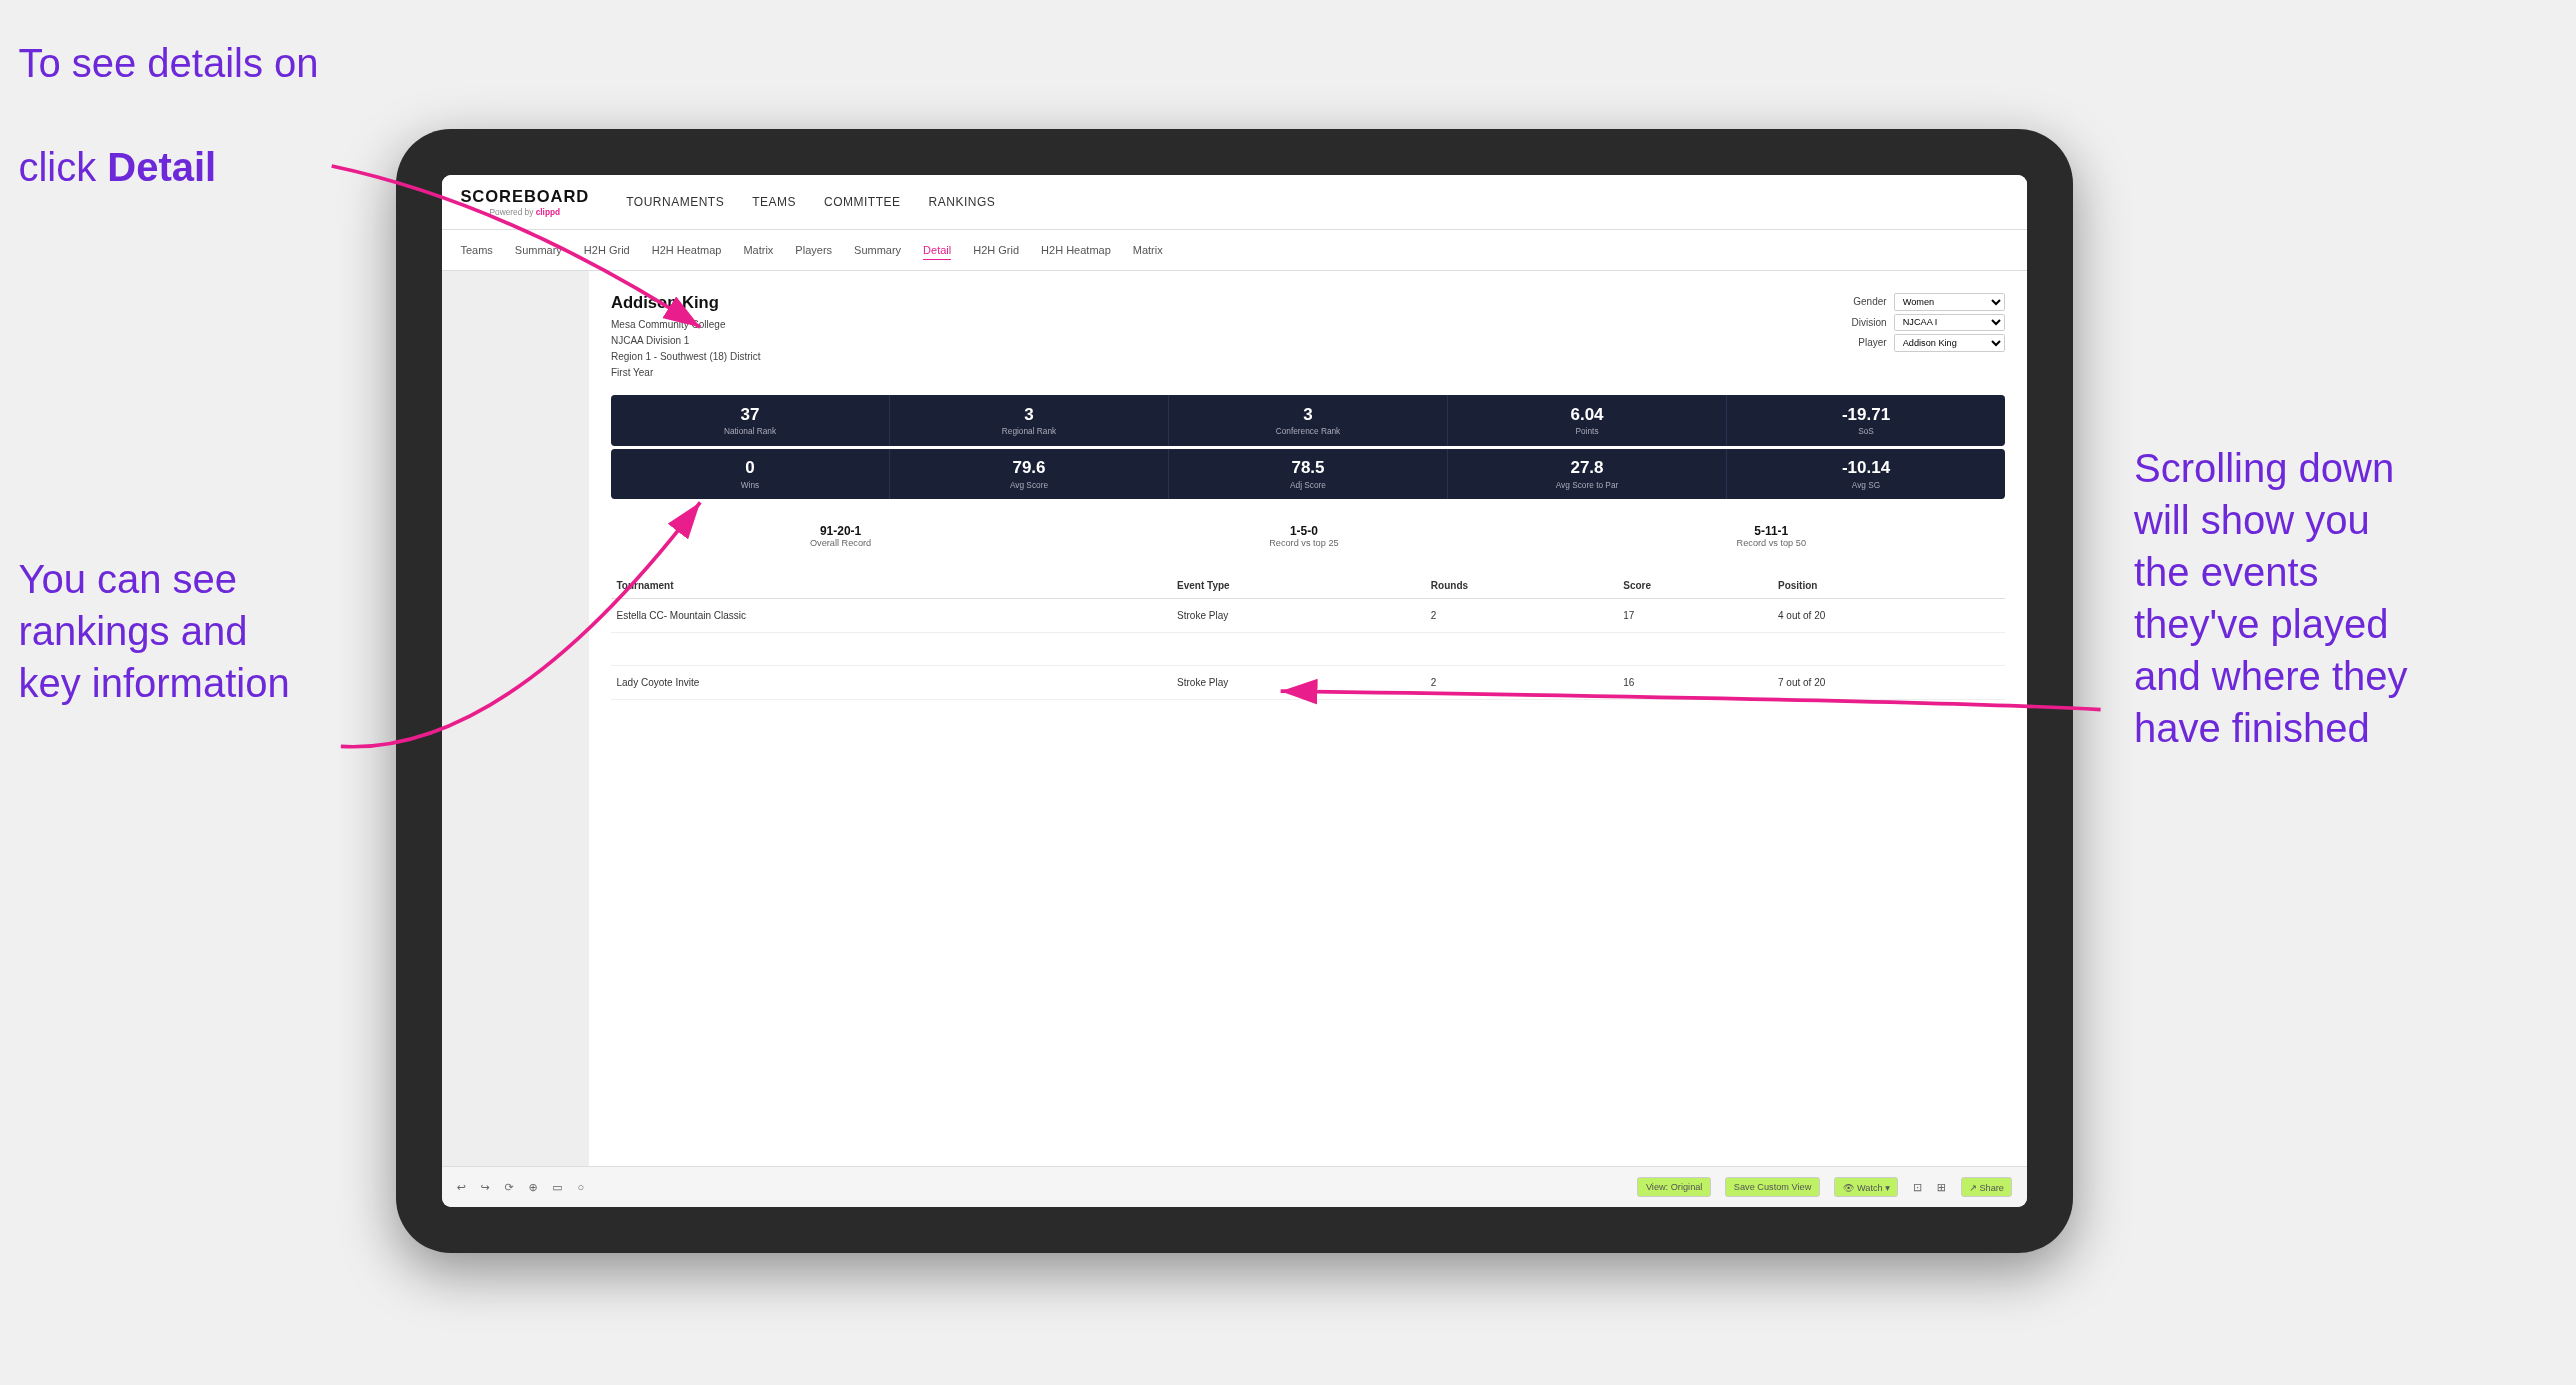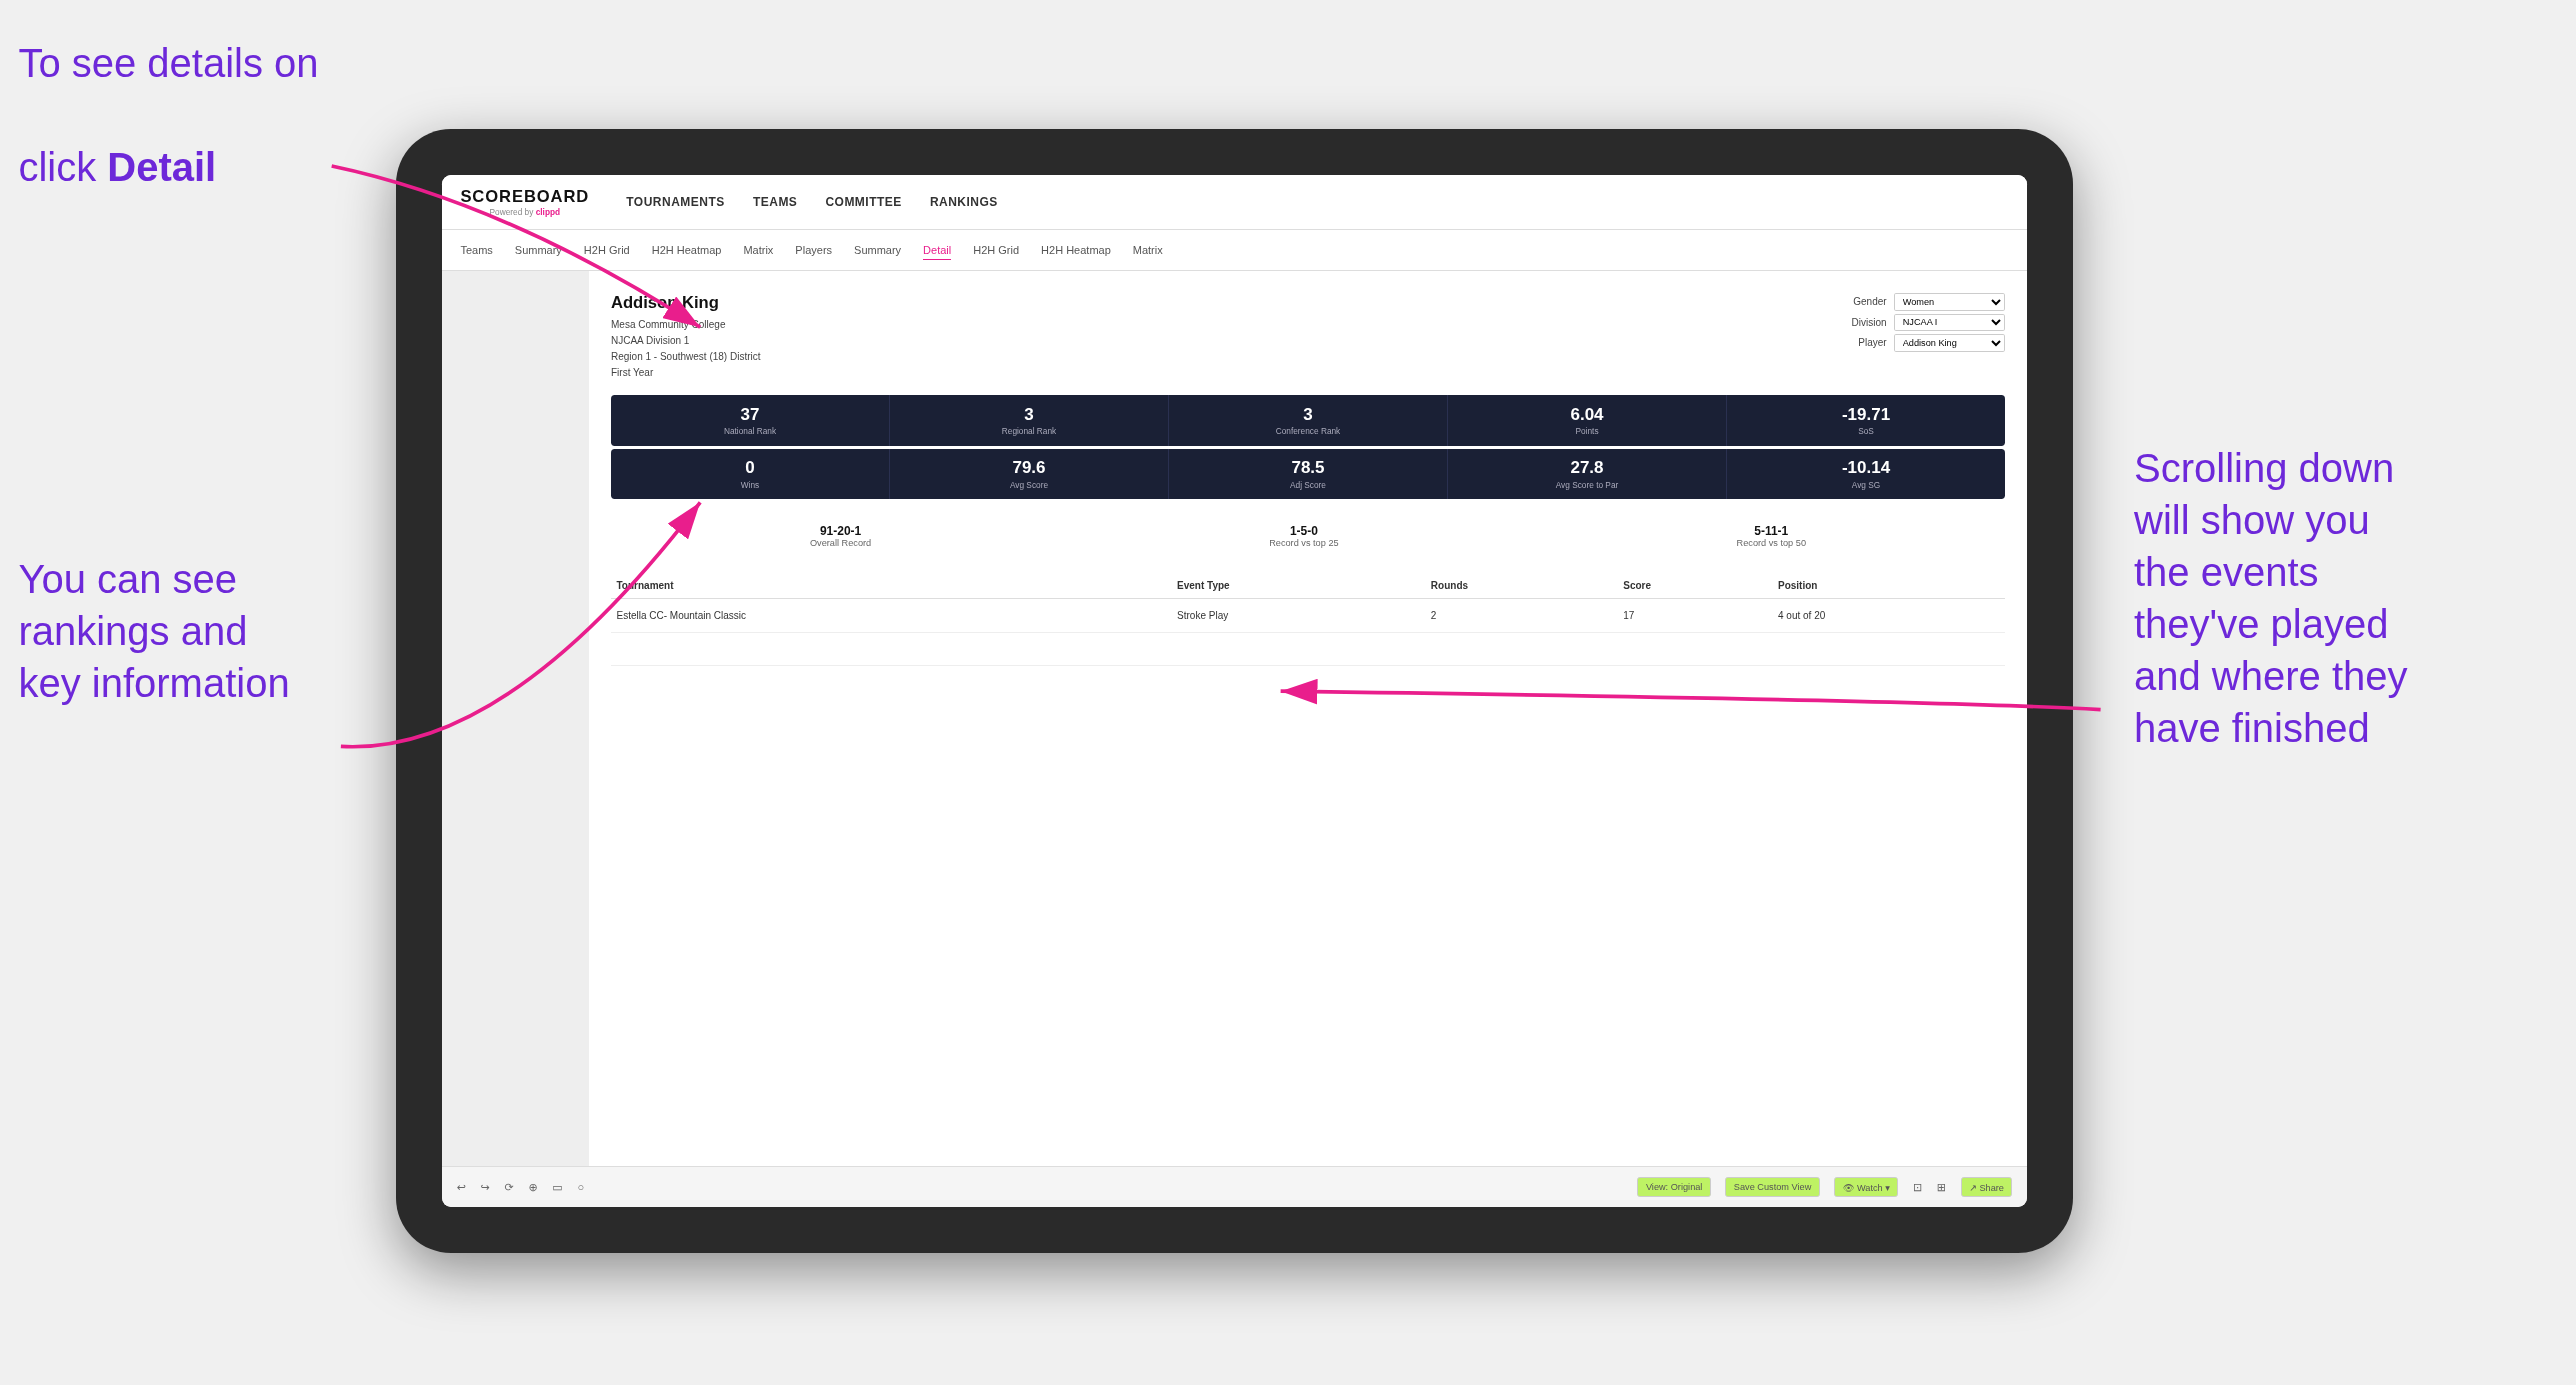--- a/index.html
+++ b/index.html
@@ -99,21 +99,21 @@
     }
     .nav-items {
       display: flex;
       gap: 28px;
     }
     .nav-item {
       font-size: 12px;
       color: #333;
       cursor: pointer;
       padding: 3.7px 0;
-      font-weight: 700;
+      font-weight: 400;
       letter-spacing: 0.5px;
     }
 
     
     .sub-nav {
       background: #fff;
       border-bottom: 0.9px solid #ddd;
       padding: 0 18.4px;
       display: flex;
       align-items: center;
@@ -444,20 +444,27 @@
               <td>17</td>
               <td>4 out of 20</td>
             </tr>
             <tr style="height:33px;">
               <td></td>
               <td></td>
               <td></td>
               <td></td>
               <td></td>
             </tr>
+            <tr>
+              <td>Lady Coyote Invite</td>
+              <td>Stroke Play</td>
+              <td>2</td>
+              <td>16</td>
+              <td>7 out of 20</td>
+            </tr>
           </tbody>
         </table>
 
       </div>
     </div>
 
     <div class="bottom-toolbar">
       <span class="toolbar-icon">↩</span>
       <span class="toolbar-icon">↪</span>
       <span class="toolbar-icon">⟳</span>

